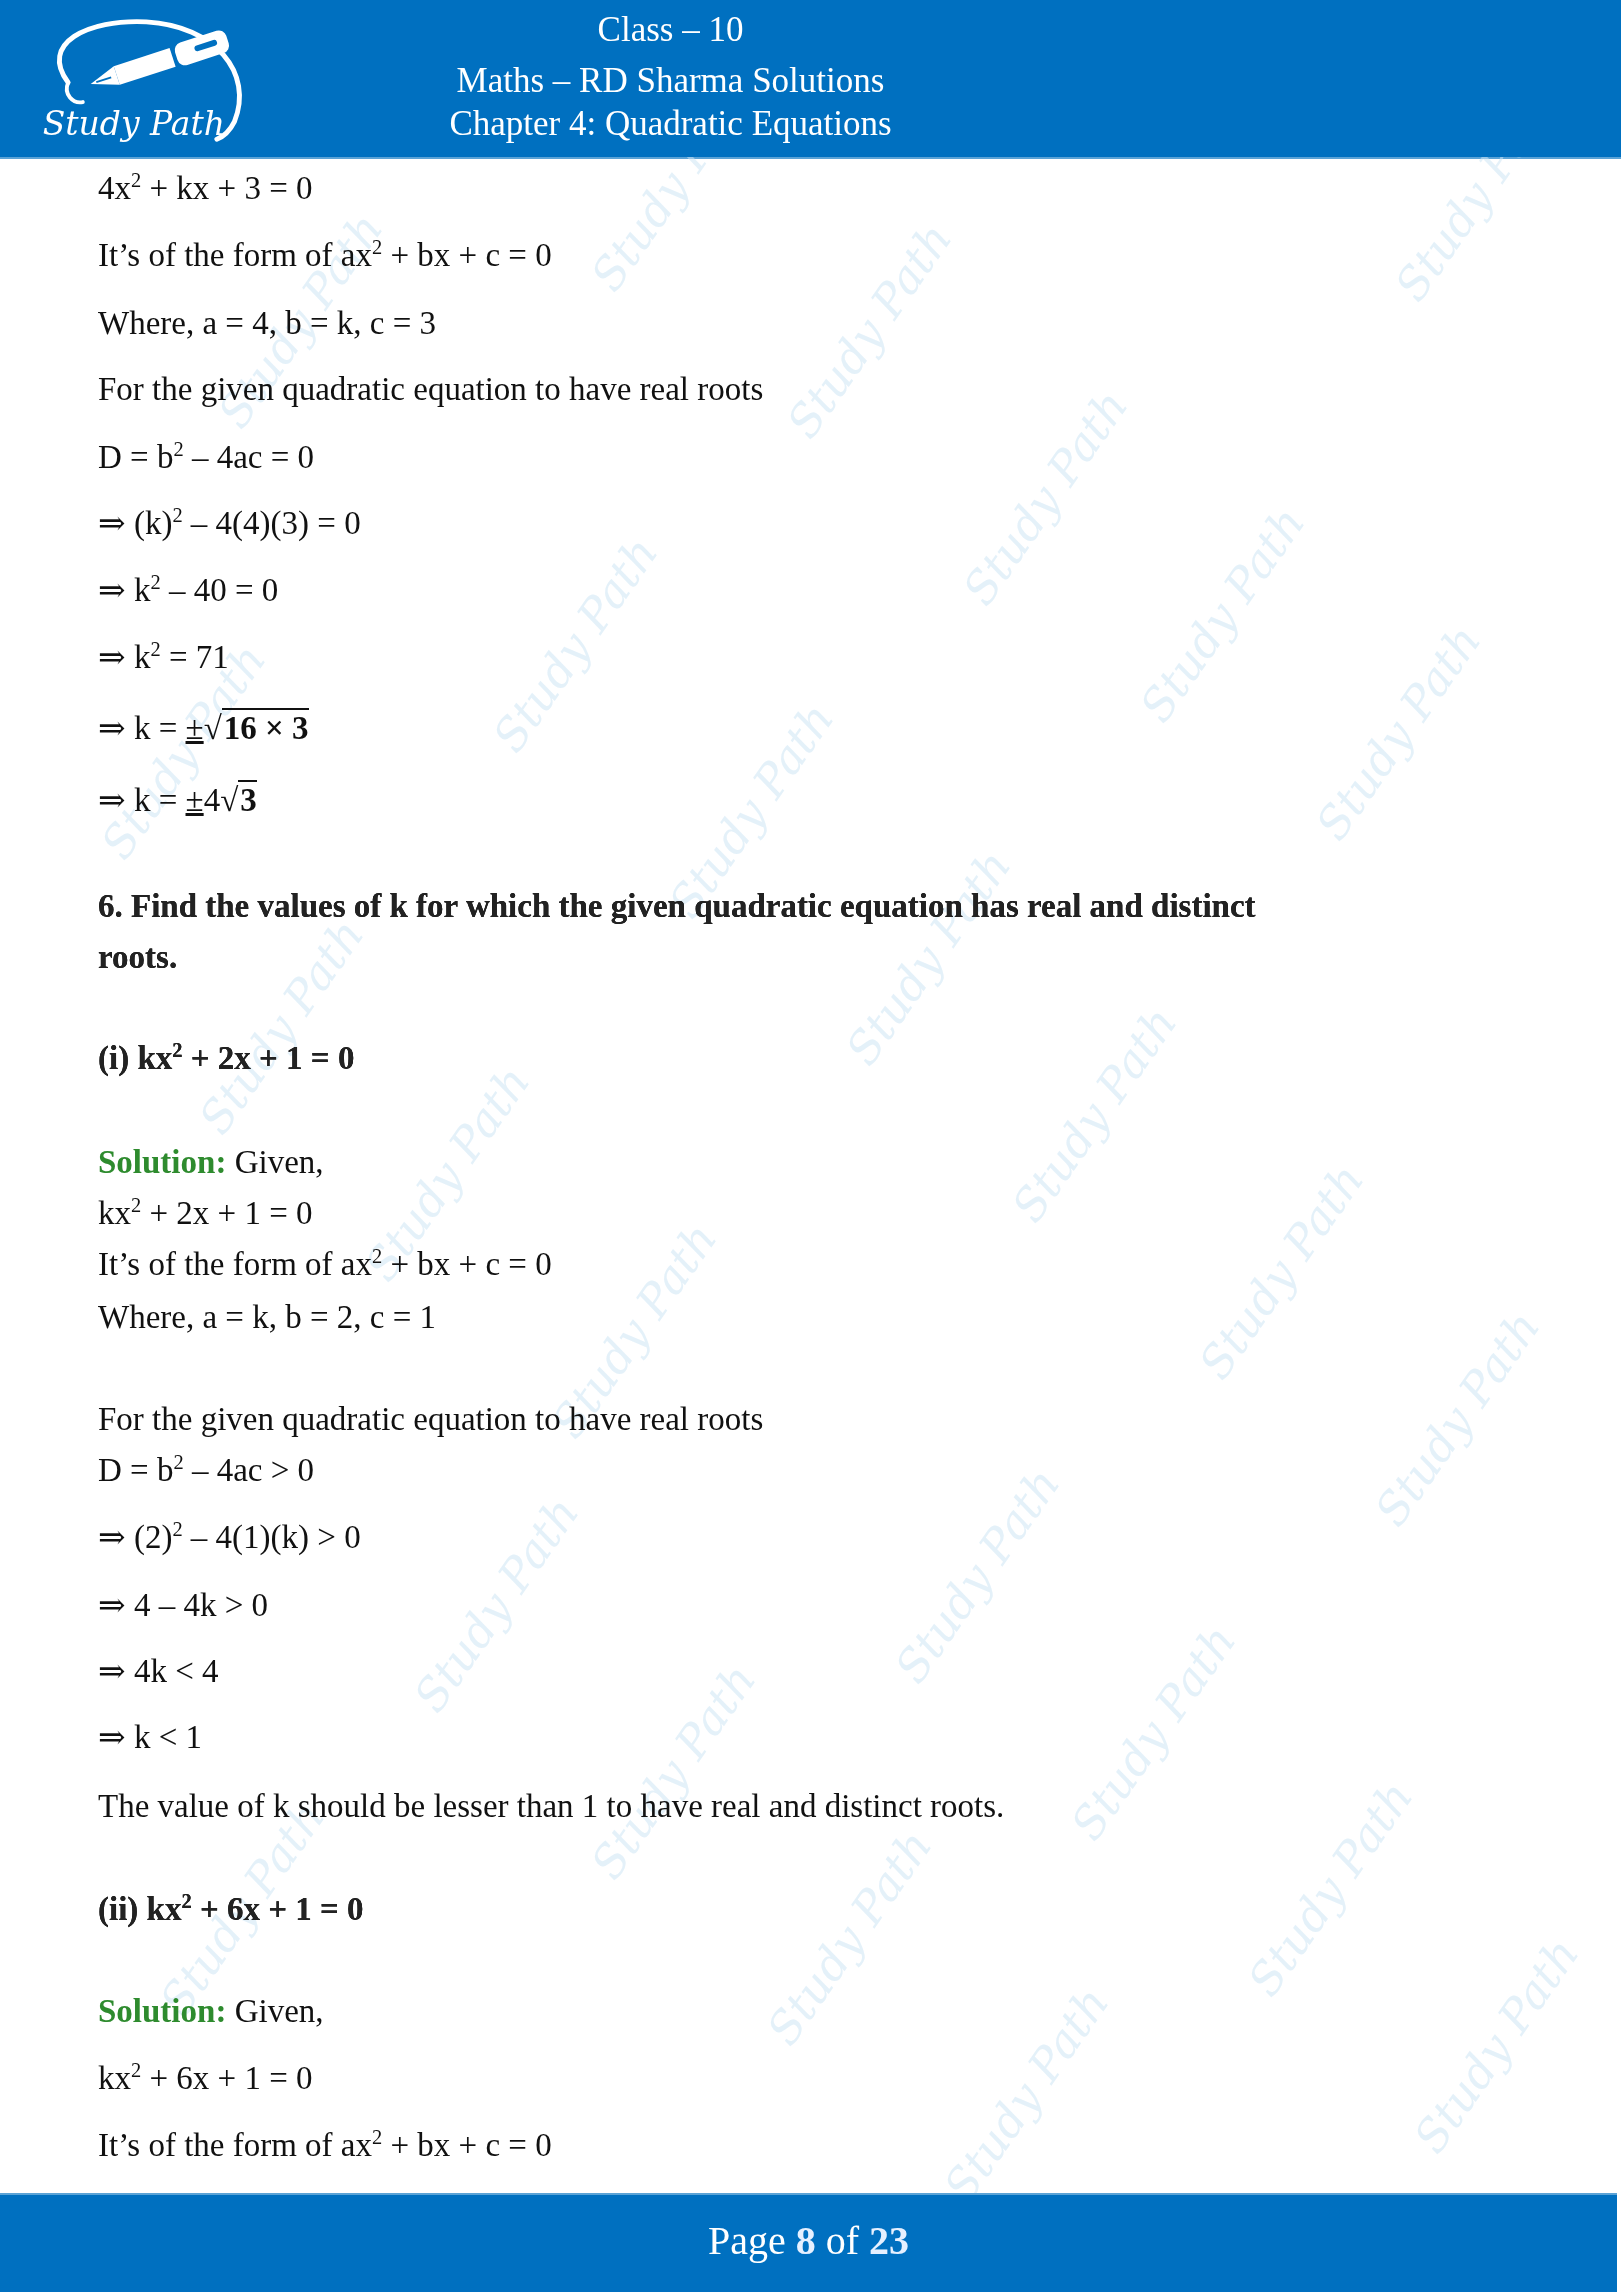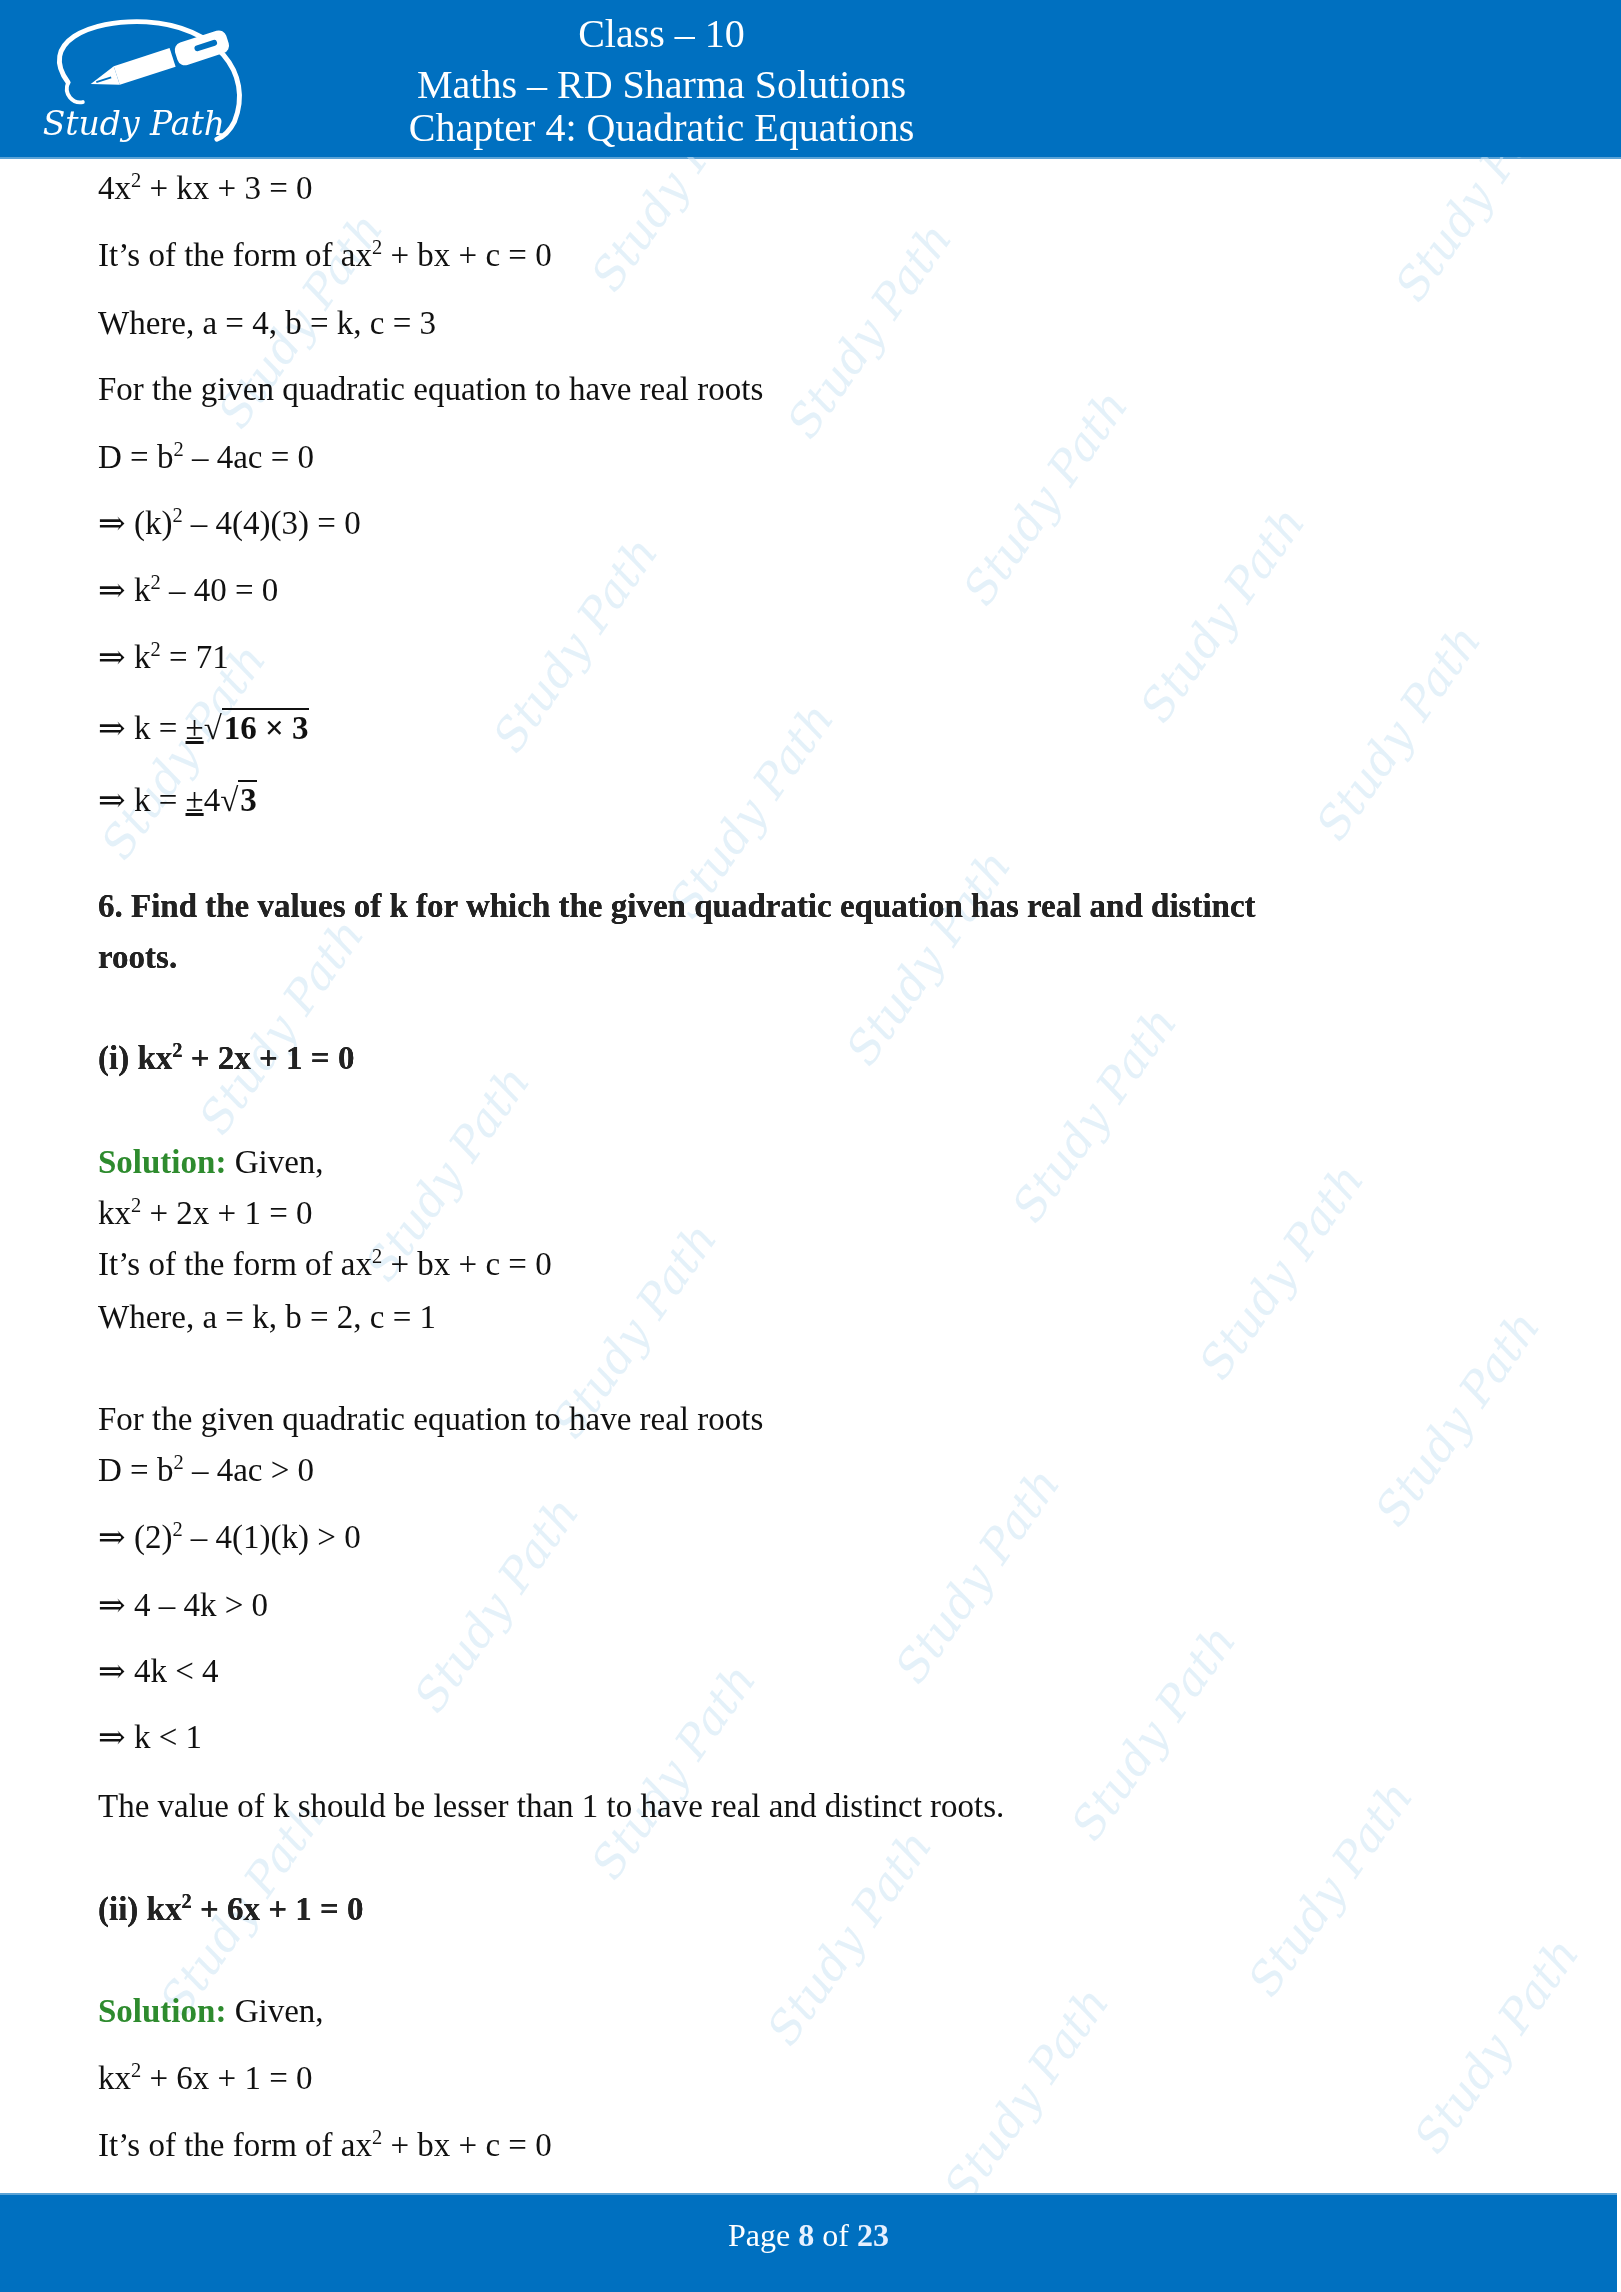--- a/index.html
+++ b/index.html
@@ -19,33 +19,33 @@
   }
   .logo-text {
     position: absolute; left: 13.7px; top: 90px;
     font-family: "DejaVu Serif", serif; font-style: italic;
     color: #ffffff; font-size: 33px; letter-spacing: 0px;
   }
   .header-lines {
     position: absolute; left: 0; top: 0; width: 1621px; text-align: center;
     color: #ffffff; font-family: "Liberation Serif", serif;
   }
-  .header-lines div { position: absolute; left: 4px; width: 1315px; text-align: center; font-size: 40px; }
+  .header-lines div { position: absolute; left: 13px; width: 1315px; text-align: center; font-size: 35px; }
   .hl1 { top: 9.8px; }
   .hl2 { top: 61px; }
   .hl3 { top: 104px; }
 
   .footer {
     position: absolute; left: 0; top: 2193px; width: 1617px; height: 100px;
     background: #0070c0;
     border-top: 2.9px solid #5ba3d6;
   }
   .footer-text {
     position: absolute; left: 0; top: 21.6px; width: 1617px; text-align: center;
-    color: #ffffff; font-size: 32px; font-family: "Liberation Serif", serif;
+    color: #ffffff; font-size: 40px; font-family: "Liberation Serif", serif;
   }
   .footer-text .num { font-weight: bold; color: #e6f0ff; }
 
   .watermarks { position: absolute; left: 0; top: 157px; width: 1621px; height: 2036px; overflow: hidden; pointer-events: none; }
   .wm {
     position: absolute; font-family: "DejaVu Serif", serif; font-style: italic;
     color: #cfe6f5; font-size: 45px; transform: rotate(-55deg); opacity: 0.55;
     white-space: nowrap;
   }
 

